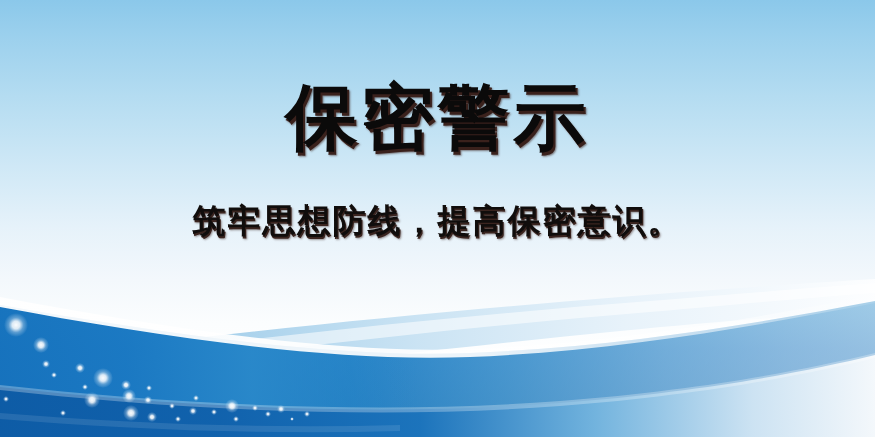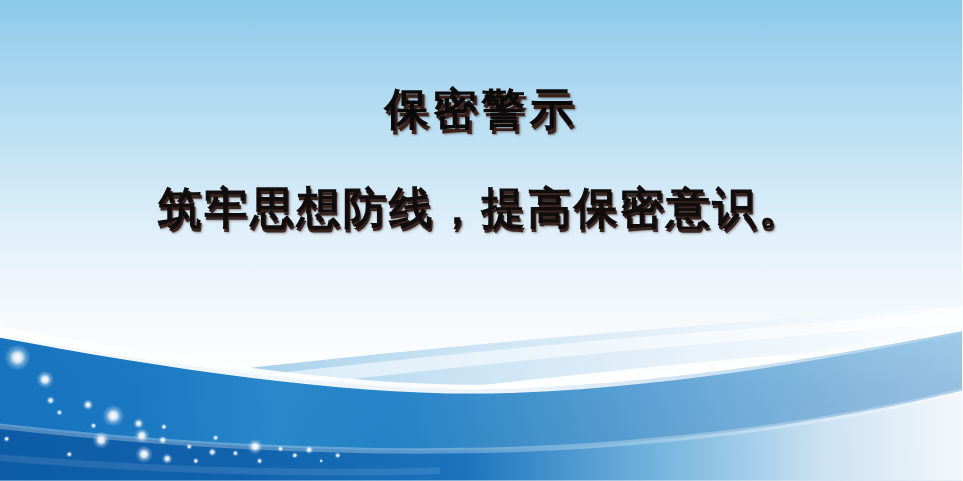--- a/index.html
+++ b/index.html
@@ -31,32 +31,32 @@
     position: absolute;
     left: 0;
     top: 0;
     width: 875px;
     z-index: 6;
     text-align: center;
   }
   #page-title {
     margin: 0;
     padding-top: 78px;
-    font-size: 40px;
+    font-size: 72px;
     font-weight: bold;
     line-height: 1.1;
     color: #0b0a0a;
     letter-spacing: 4px;
     text-shadow: 2px 3px 0 #3a211c, 3px 4px 2px rgba(58,33,28,0.55);
     white-space: nowrap;
   }
   #page-subtitle {
     margin: 0;
     padding-top: 44px;
-    font-size: 40px;
+    font-size: 33px;
     font-weight: bold;
     line-height: 1.2;
     color: #100d0c;
     letter-spacing: 2px;
     text-shadow: 1px 2px 0 #3a241f, 2px 3px 2px rgba(58,36,31,0.45);
     white-space: nowrap;
   }
 
   
   #wave-graphic {

